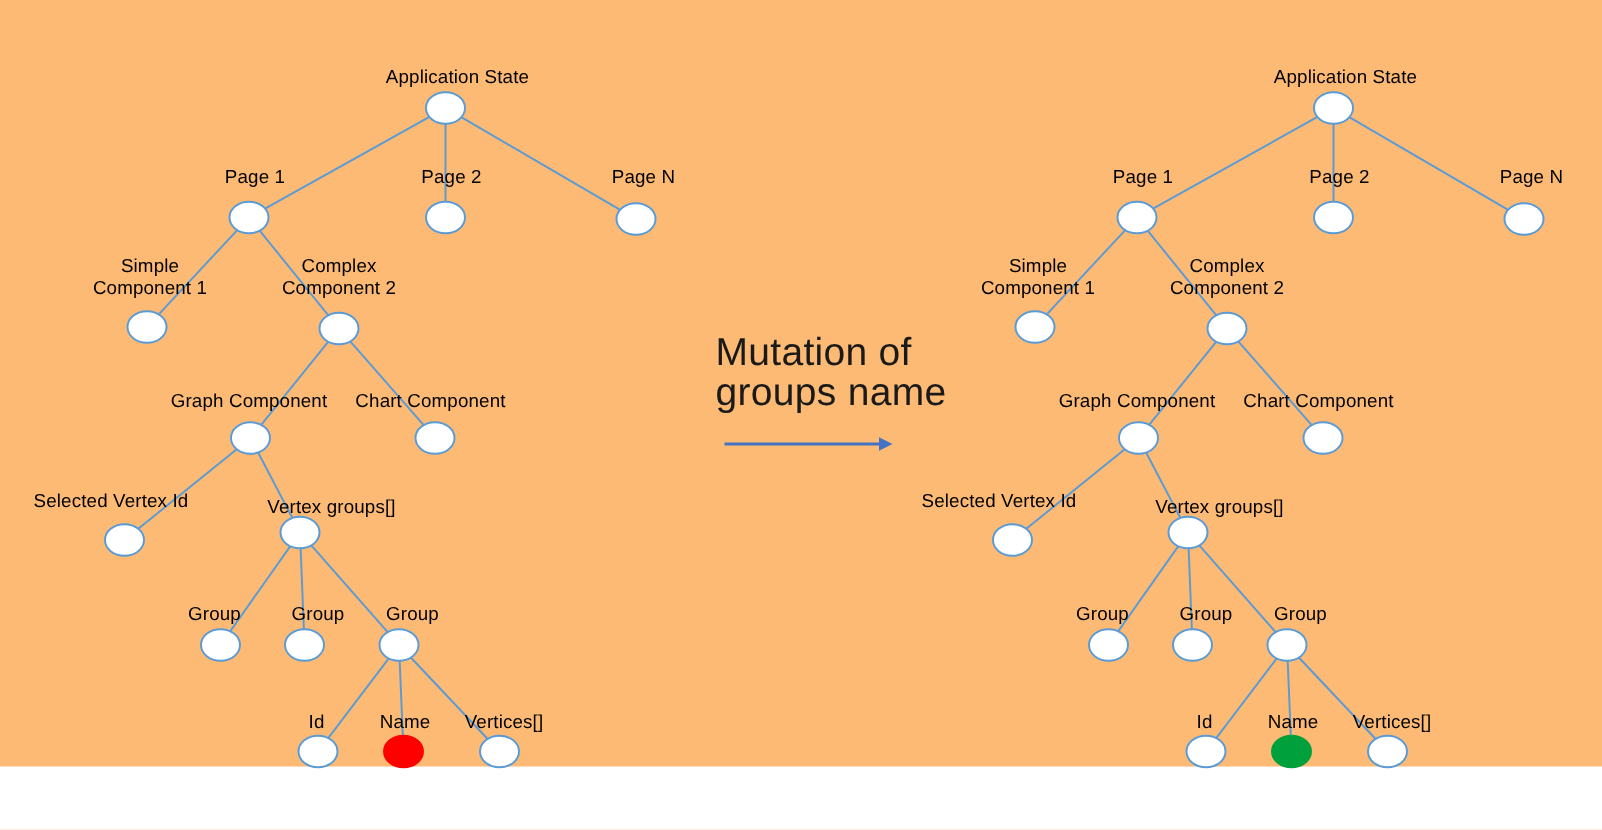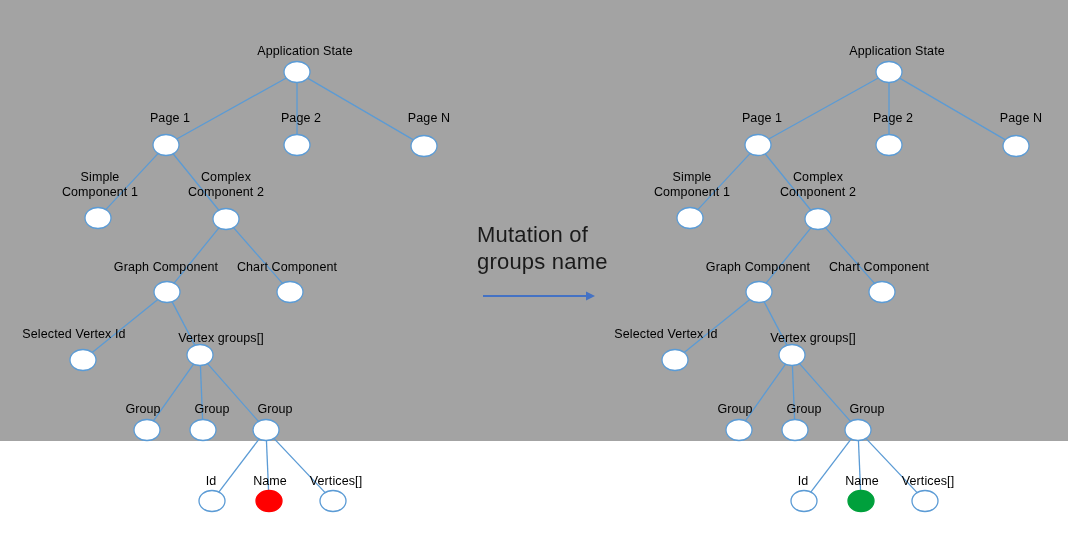--- a/index.html
+++ b/index.html
@@ -10,43 +10,43 @@
   body {
     width: 1068px;
     height: 553px;
     font-family: "Liberation Sans", sans-serif;
     color: #000000;
     overflow: hidden;
   }
   #canvas {
     position: relative;
     width: 1068px;
-    height: 441px;
-    background: #a3a3a3;
+    height: 511px;
+    background: #fdba74;
   }
   svg.diagram-layer {
     position: absolute;
     left: 0;
     top: 0;
     width: 1068px;
     height: 553px;
   }
   .node-label {
     position: absolute;
     font-size: 12.5px;
     line-height: 15px;
     color: #000000;
     white-space: pre;
     text-align: center;
     transform: translateX(-50%);
     letter-spacing: 0.1px;
   }
   .mutation-caption {
     position: absolute;
-    font-size: 22px;
+    font-size: 26px;
     line-height: 27px;
     color: #1a1a1a;
     white-space: pre;
     letter-spacing: 0.2px;
   }
 </style>
 </head>
 <body>
 
 <div id="canvas">

